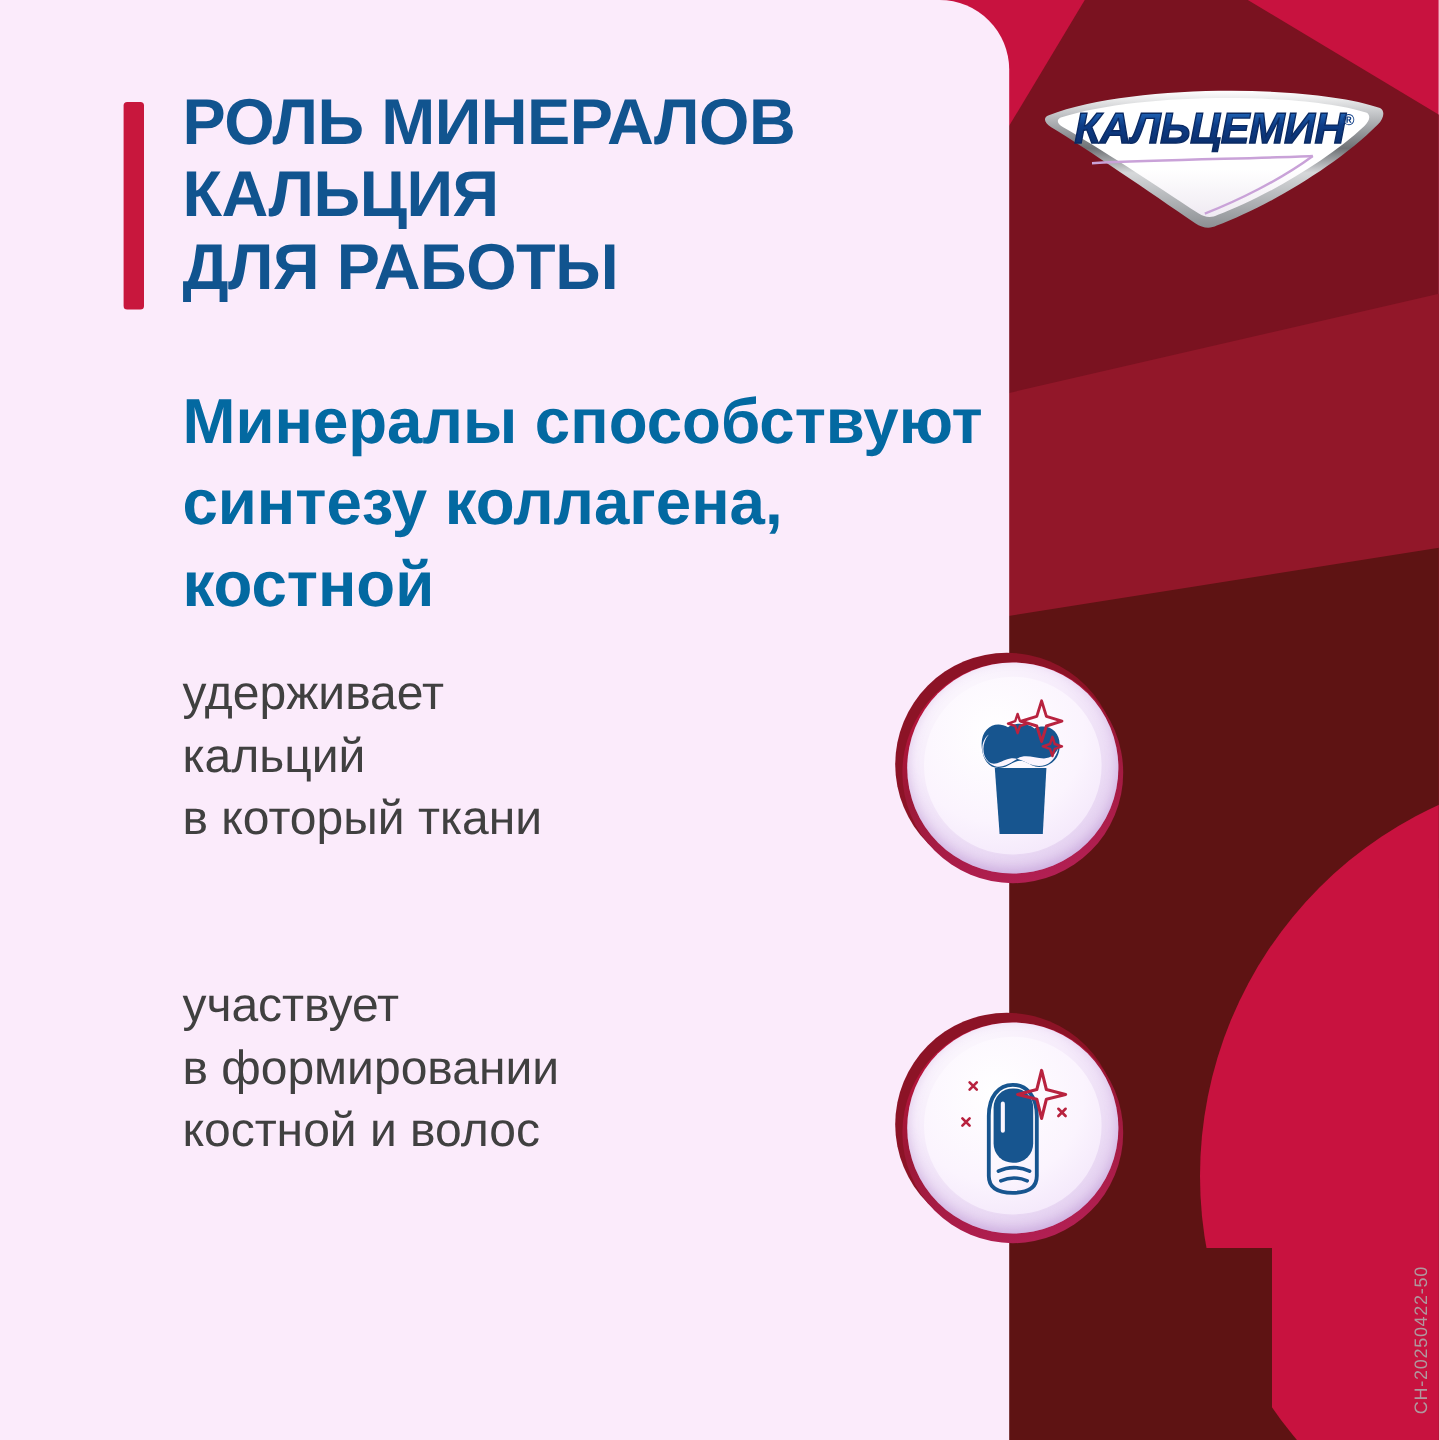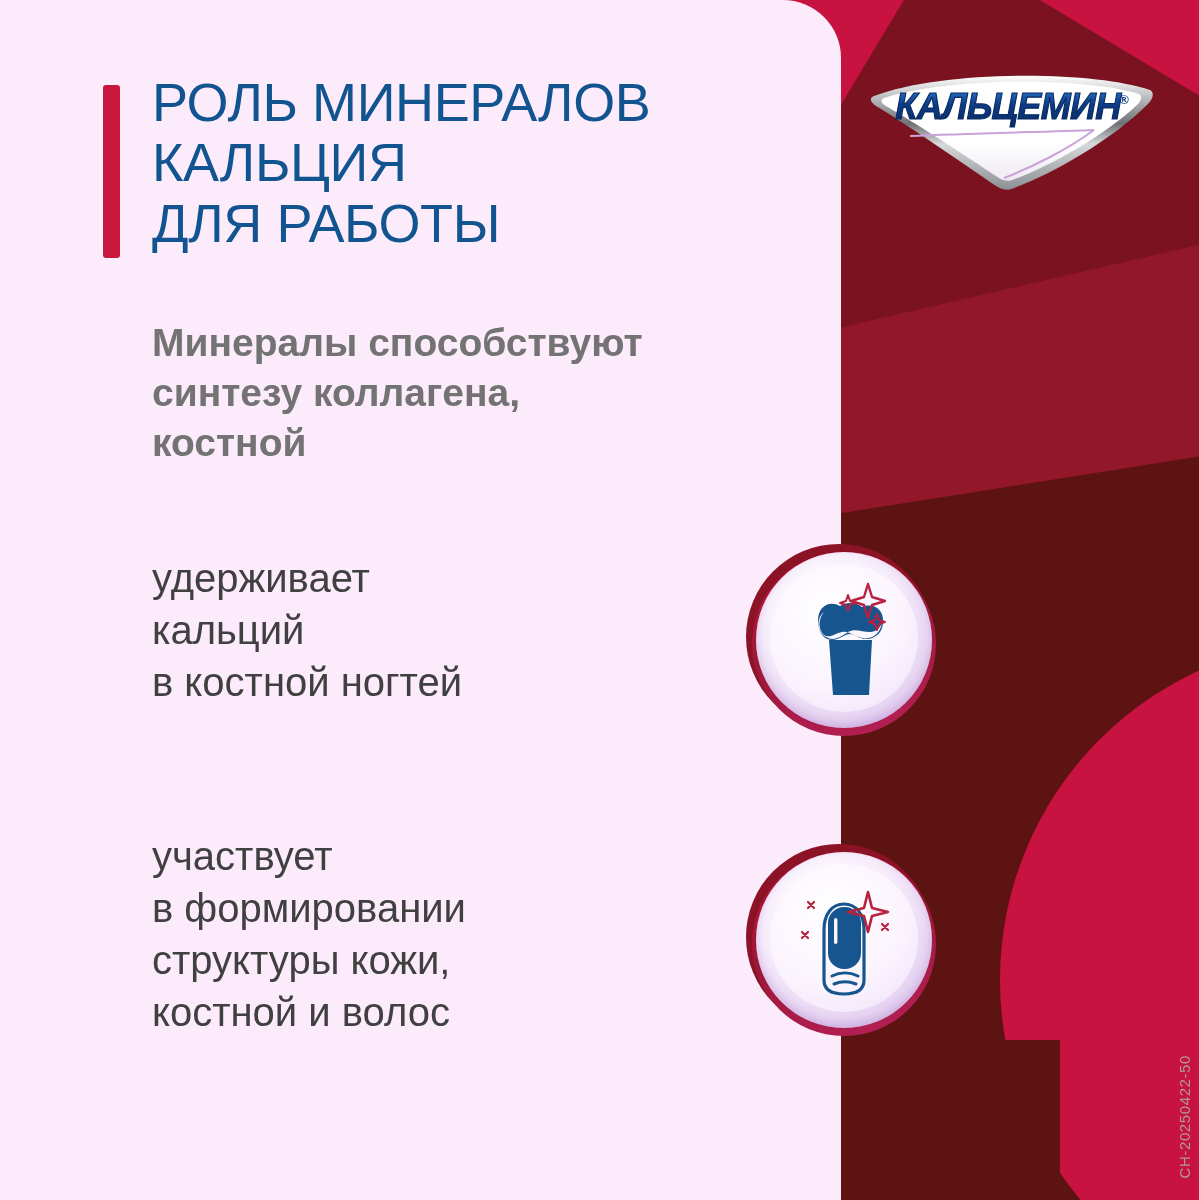--- a/index.html
+++ b/index.html
@@ -78,51 +78,51 @@
     border-radius:3px;
   }
 
   
   .headline {
     position:absolute; z-index:7;
     left:152px; top:72px;
     width:640px;
     color:#11548F;
     font-size:54px;
-    font-weight:normal;
+    font-weight:bold;
     line-height:1.12;
     letter-spacing:-0.4px;
     text-transform:uppercase;
   }
   .headline div { white-space:nowrap; }
 
   
   .lead {
     position:absolute; z-index:7;
     left:152px; top:318px;
     width:690px;
-    color:#737373;
-    font-size:39px;
+    color:#0369a1;
+    font-size:53px;
     font-weight:bold;
     line-height:1.28;
   }
   .lead div { white-space:nowrap; }
 
   
   .benefit {
     position:absolute; z-index:7;
     left:152px;
     color:#404040;
     font-size:40px;
     font-weight:normal;
     line-height:1.30;
   }
   .benefit div { white-space:nowrap; }
   .benefit-1 { top:552px; }
-  .benefit-2 { top:812px;margin-top:18px; }
+  .benefit-2 { top:812px; }
 
   
   .medallion {
     position:absolute; z-index:9;
     width:192px; height:192px;
   }
   .medallion-1 { left:746px; top:544px; }
   .medallion-2 { left:746px; top:844px; }
 
   .med-shadow {
@@ -199,27 +199,26 @@
 
   <div class="lead">
     <div>Минералы способствуют</div>
     <div>синтезу коллагена,</div>
     <div>костной</div>
   </div>
 
   <div class="benefit benefit-1">
     <div>удерживает</div>
     <div>кальций</div>
-    <div>в костной ногтей</div>
+    <div>в который ткани</div>
   </div>
 
   <div class="benefit benefit-2">
     <div>участвует</div>
     <div>в формировании</div>
-    <div>структуры кожи,</div>
     <div>костной и волос</div>
   </div>
 
   <div class="medallion medallion-1">
     <div class="med-shadow"></div>
     <div class="med-ring"></div>
     <div class="med-face">
       <div class="med-inner-glow"></div>
     </div>
     <svg class="med-svg" viewBox="0 0 176 176">

